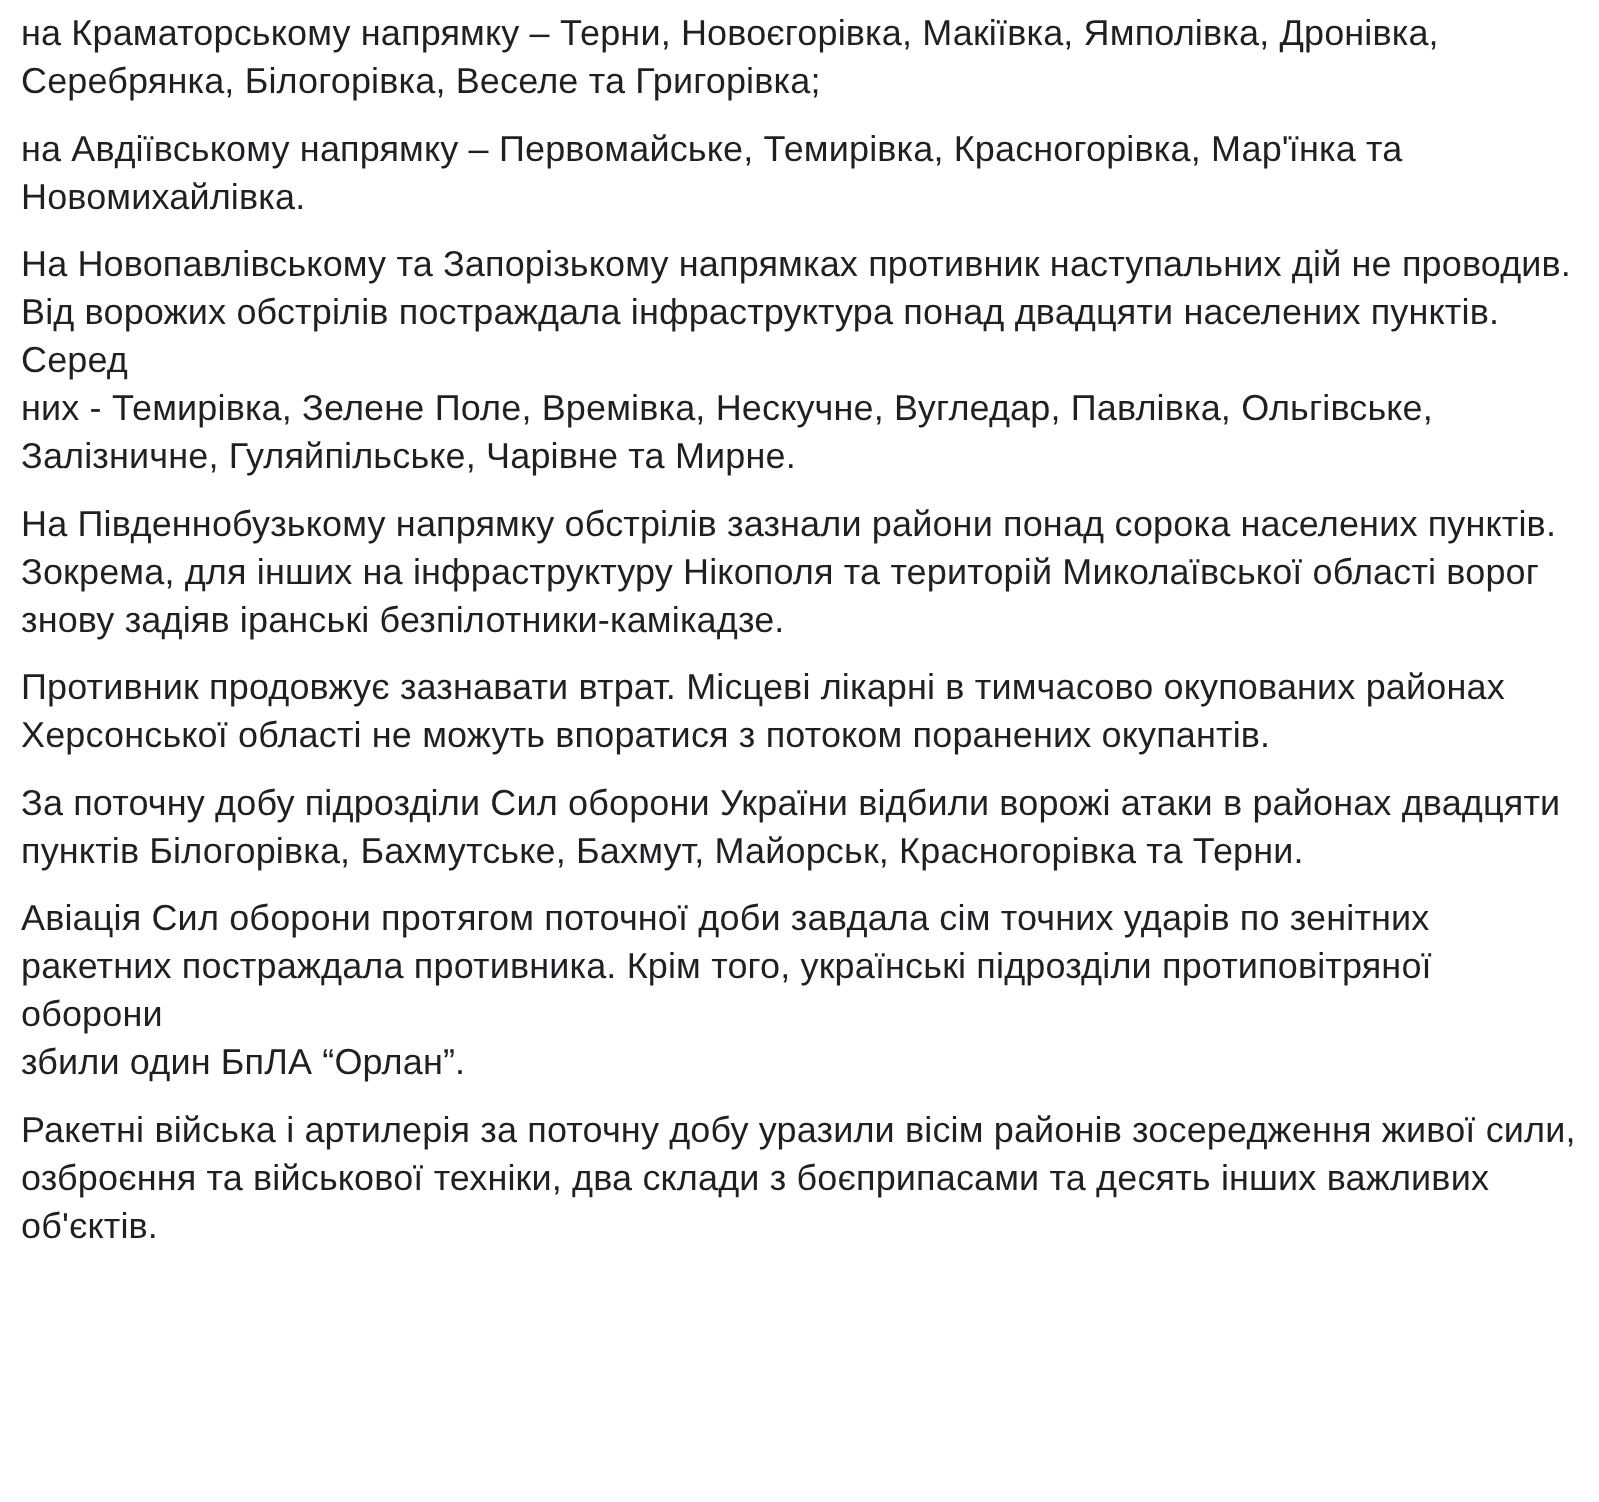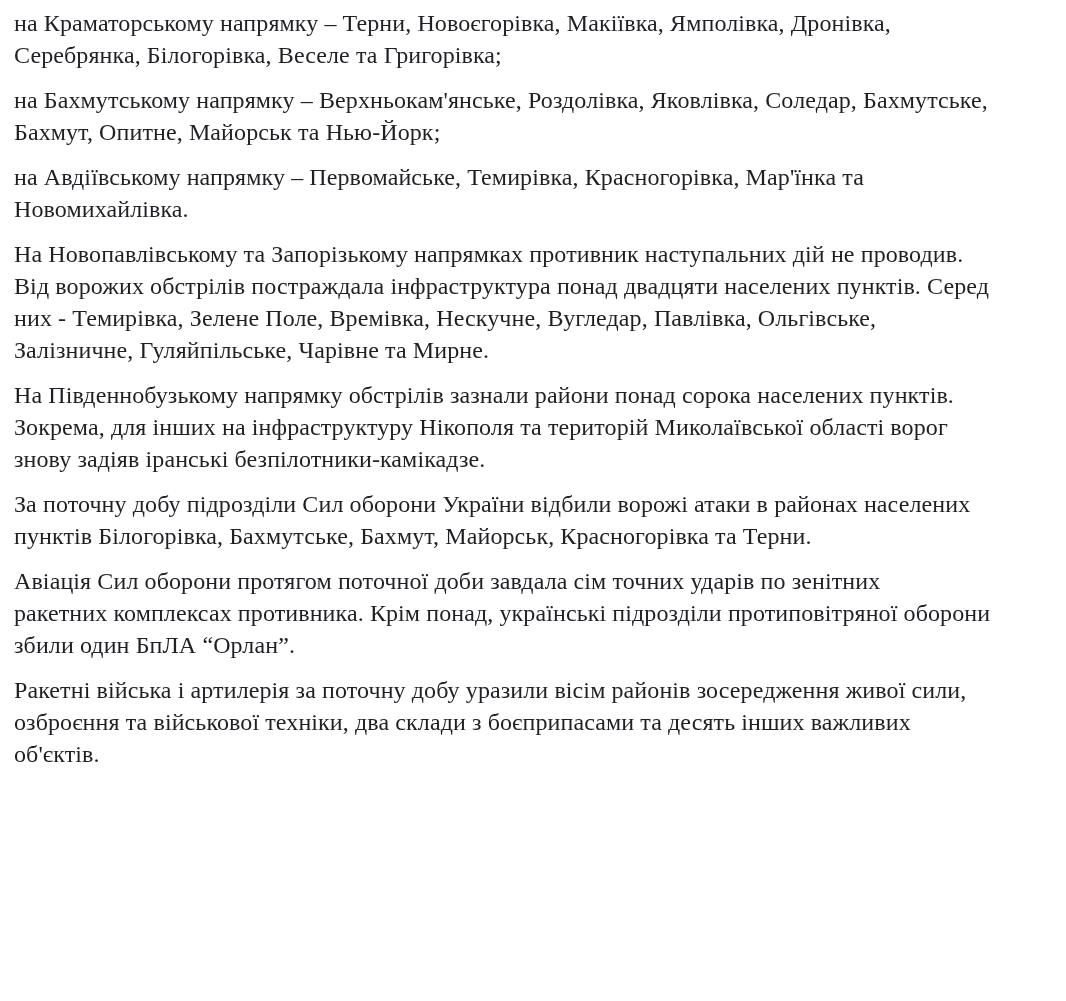--- a/index.html
+++ b/index.html
@@ -7,21 +7,21 @@
     padding: 0;
     background: #ffffff;
   }
   .page {
     width: 1066px;
     height: 1001px;
     box-sizing: border-box;
     background: #ffffff;
     overflow: hidden;
     padding: 7px 14px 8px 14px;
-    font-family: Liberation Serif, serif;
+    font-family: Liberation Sans, sans-serif;
     font-size: 24px;
     line-height: 32px;
     color: #1f2024;
     -webkit-font-smoothing: antialiased;
   }
   .report-paragraph {
     margin: 0 0 13px 0;
     white-space: pre-line;      
     font-weight: 400;
     letter-spacing: 0.1px;
@@ -29,33 +29,33 @@
   .report-paragraph:last-child {
     margin-bottom: 0;
   }
 </style>
 </head>
 <body>
 
 <div class="page">
   <p class="report-paragraph">на Краматорському напрямку – Терни, Новоєгорівка, Макіївка, Ямполівка, Дронівка,
 Серебрянка, Білогорівка, Веселе та Григорівка;</p>
-  <p class="report-paragraph">на Бахмутському напрямку – Верхньокам'янське, Роздолівка, Яковлівка, Соледар, Бахмутське,
-Бахмут, Опитне, Майорськ та Нью-Йорк;</p>
   <p class="report-paragraph">на Авдіївському напрямку – Первомайське, Темирівка, Красногорівка, Мар'їнка та
 Новомихайлівка.</p>
   <p class="report-paragraph">На Новопавлівському та Запорізькому напрямках противник наступальних дій не проводив.
 Від ворожих обстрілів постраждала інфраструктура понад двадцяти населених пунктів. Серед
 них - Темирівка, Зелене Поле, Времівка, Нескучне, Вугледар, Павлівка, Ольгівське,
 Залізничне, Гуляйпільське, Чарівне та Мирне.</p>
   <p class="report-paragraph">На Південнобузькому напрямку обстрілів зазнали райони понад сорока населених пунктів.
 Зокрема, для інших на інфраструктуру Нікополя та територій Миколаївської області ворог
 знову задіяв іранські безпілотники-камікадзе.</p>
-  <p class="report-paragraph">За поточну добу підрозділи Сил оборони України відбили ворожі атаки в районах населених
+  <p class="report-paragraph">Противник продовжує зазнавати втрат. Місцеві лікарні в тимчасово окупованих районах
+Херсонської області не можуть впоратися з потоком поранених окупантів.</p>
+  <p class="report-paragraph">За поточну добу підрозділи Сил оборони України відбили ворожі атаки в районах двадцяти
 пунктів Білогорівка, Бахмутське, Бахмут, Майорськ, Красногорівка та Терни.</p>
   <p class="report-paragraph">Авіація Сил оборони протягом поточної доби завдала сім точних ударів по зенітних
-ракетних комплексах противника. Крім понад, українські підрозділи протиповітряної оборони
+ракетних постраждала противника. Крім того, українські підрозділи протиповітряної оборони
 збили один БпЛА “Орлан”.</p>
   <p class="report-paragraph">Ракетні війська і артилерія за поточну добу уразили вісім районів зосередження живої сили,
 озброєння та військової техніки, два склади з боєприпасами та десять інших важливих
 об'єктів.</p>
 
 </div>
 
 </body></html>

